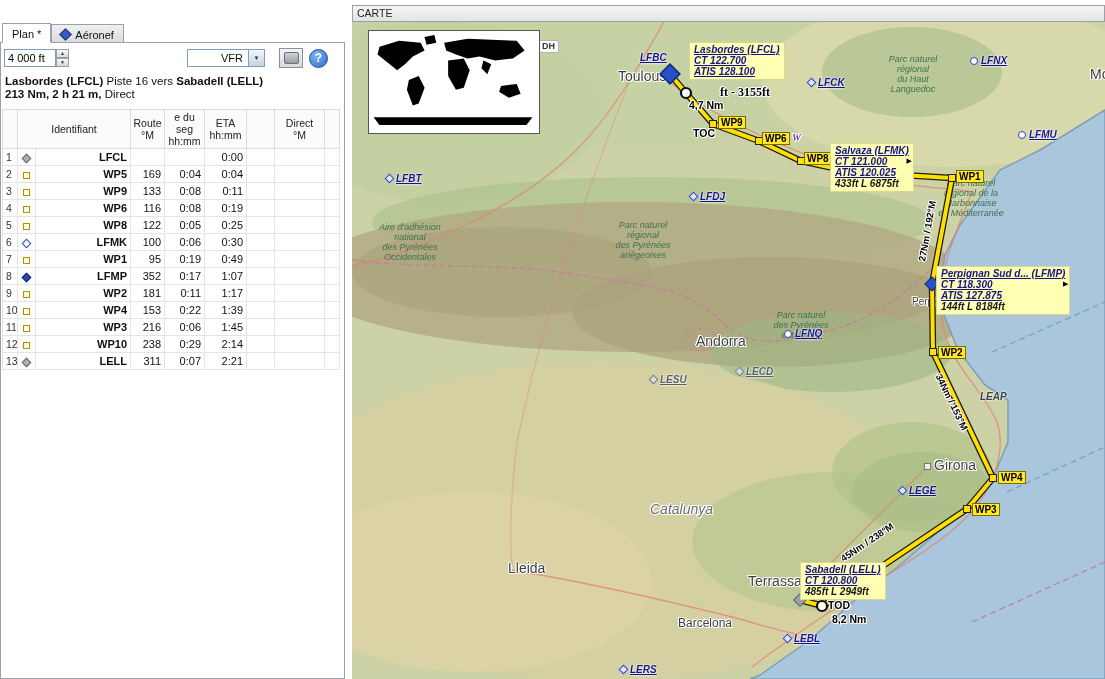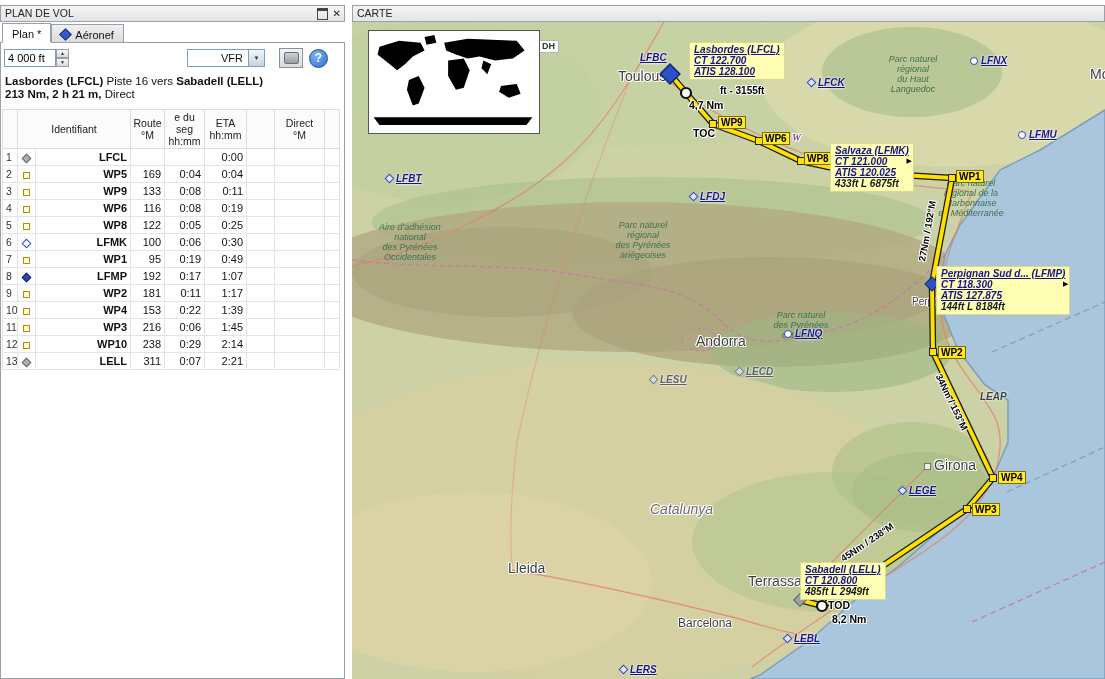--- a/index.html
+++ b/index.html
@@ -86,40 +86,33 @@
   .apt-ic[data-icon="diamond-gray"]{border:1.5px solid #787d85;background:#d8dadd;transform:rotate(45deg);}
   .apt-lbl{font:italic bold 10px "Liberation Sans",sans-serif;color:#14128c;text-decoration:underline;
     text-shadow:0 0 2px #fff,0 0 2px #fff;white-space:nowrap;}
   .apt.gray .apt-lbl{color:#5a5f66;}
   .apt.plain .apt-lbl{color:#37404d;text-decoration:none;}
 
   .leg-label{position:absolute;font:bold 9.5px "Liberation Sans",sans-serif;color:#000;z-index:4;white-space:nowrap;}
   .wp-label{position:absolute;background:#ffe92a;border:1px solid #7a6a00;color:#000;
     font:bold 10px "Liberation Sans",sans-serif;line-height:11px;padding:0 2px;z-index:5;white-space:nowrap;}
   .tt{position:absolute;font:bold 10.5px "Liberation Sans",sans-serif;color:#000;z-index:5;white-space:nowrap;}
-  .tt-sm{font-size:10px;}
+  .tt-sm{font-size:12px;font-family:Liberation Serif, serif;}
 
   .info-box{position:absolute;background:#ffffb4;border:1px solid #d9d98e;padding:1px 4px 2px;z-index:6;white-space:nowrap;}
   .ib-name{font:italic bold 10px "Liberation Sans",sans-serif;color:#14128c;text-decoration:underline;line-height:11px;}
   .ib-line{font:italic bold 10px "Liberation Sans",sans-serif;color:#14128c;text-decoration:underline;line-height:11px;}
   .ib-alt{font:italic bold 10px "Liberation Sans",sans-serif;color:#161616;line-height:11px;}
   .ib-arrow{position:absolute;right:1px;top:13px;font-size:7px;color:#000;}
 </style>
 </head>
 <body>
 
 <div class="app">
 
-  <div class="panel-header fp-header">
-    <span>PLAN DE VOL</span>
-    <span class="hdr-icons">
-      <span class="float-ic"></span>
-      <span class="close-ic">✕</span>
-    </span>
-  </div>
 
   <div class="fp-tabs">
     <div class="tab active">
       <span>Plan *</span>
     </div>
     <div class="tab">
       <span class="tab-ic"></span>
       <span>Aéronef</span>
     </div>
   </div>
@@ -255,21 +248,21 @@
             <td class="c-seg">0:19</td>
             <td class="c-eta">0:49</td>
             <td></td>
             <td class="c-dir"></td>
             <td></td>
           </tr>
         <tr>
             <td class="c-num">8</td>
             <td class="c-ic"><span class="wicon" data-icon="apt-blue"></span></td>
             <td class="c-id">LFMP</td>
-            <td class="c-rt">192</td>
+            <td class="c-rt">352</td>
             <td class="c-seg">0:17</td>
             <td class="c-eta">1:07</td>
             <td></td>
             <td class="c-dir"></td>
             <td></td>
           </tr>
         <tr>
             <td class="c-num">9</td>
             <td class="c-ic"><span class="wicon" data-icon="wp"></span></td>
             <td class="c-id">WP2</td>

